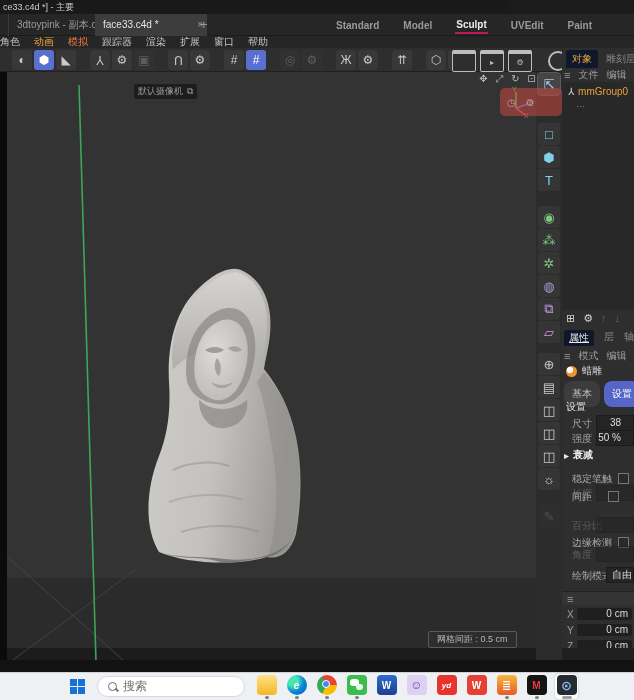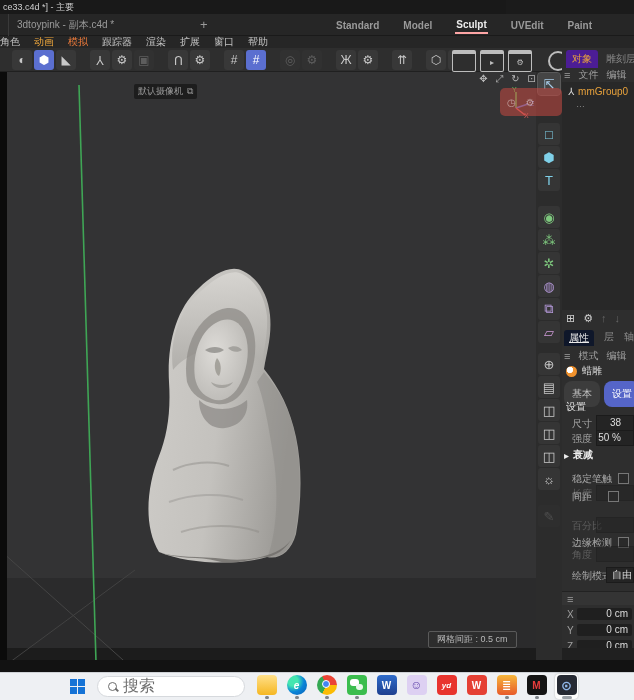--- a/index.html
+++ b/index.html
@@ -10,21 +10,21 @@
             font-size:9px;color:#cfcfcf;line-height:14px;padding-left:3px;box-sizing:border-box;}
   
   .tabbar{position:absolute;left:0;top:14px;width:634px;height:22px;background:#262626;border-bottom:1px solid #1a1a1a;box-sizing:border-box;}
   .doc-tab{position:absolute;top:0;height:22px;line-height:22px;font-size:10px;color:#9a9a9a;padding:0 8px;}
   .doc-tab.inactive{left:8px;border-left:1px solid #3a3a3a;}
   .doc-tab.active{left:95px;width:96px;background:#3d3d3d;color:#e4e4e4;}
   .tab-close{position:absolute;right:4px;top:0;color:#9a9a9a;font-size:10px;}
   .tab-add{position:absolute;left:200px;top:0;height:22px;line-height:21px;font-size:13px;color:#9a9a9a;}
   .layouts{position:absolute;left:335px;top:0;height:22px;display:flex;gap:22px;align-items:center;}
   .layout{font-size:10px;color:#9a9a9a;white-space:nowrap;padding:2px 1px;font-weight:bold;}
-  .layout.active{color:#ececec;border-bottom:2px solid #fca5a5;}
+  .layout.active{color:#ececec;border-bottom:2px solid #be185d;}
   
   .menubar{position:absolute;left:0;top:36px;width:634px;height:12px;background:#262626;display:flex;gap:14px;
            align-items:center;box-sizing:border-box;}
   .menu-item{font-size:10px;color:#c3c3c3;white-space:nowrap;}
   
   .toolbar{position:absolute;left:0;top:48px;width:634px;height:24px;background:#2e2e2e;border-bottom:1px solid #202020;
            display:flex;align-items:center;padding-left:12px;box-sizing:border-box;}
   .tbtn{width:20px;height:20px;border-radius:3px;display:flex;align-items:center;justify-content:center;
         font-size:12px;color:#c9c9c9;background:#383838;margin-right:2px;flex:0 0 auto;}
   .tbtn.active{background:#5b6fd0;color:#fff;}
@@ -58,21 +58,21 @@
         justify-content:center;font-size:13px;flex:0 0 auto;}
   .sbtn.active{background:#454545;outline:1px solid #5a5a5a;}
   .sbtn.dim{opacity:.3;}
   .sbtn.gapsm{margin-top:10px;}
   .sbtn.gapmd{margin-top:15px;}
   .sbtn.gaplg{margin-top:28px;}
   
   .rpanel{position:absolute;left:562px;top:48px;width:72px;height:612px;background:#2e2e2e;overflow:hidden;}
   .rp-tabs{position:absolute;left:0;top:2px;display:flex;gap:2px;padding-left:4px;}
   .rp-tab{font-size:10px;padding:2px 6px;border-radius:3px 3px 0 0;white-space:nowrap;}
-  .rp-tab.objects{background:#4c1d95;color:#e8a23c;font-family:Liberation Mono, monospace;}
+  .rp-tab.objects{background:#0f172a;color:#e8a23c;font-family:Liberation Mono, monospace;}
   .rp-tab.layers{color:#8a8a8a;}
   .rp-menu{position:absolute;left:2px;top:20px;display:flex;gap:8px;align-items:center;font-size:10px;color:#9f9f9f;white-space:nowrap;}
   .hamb{color:#9f9f9f;font-size:11px;}
   .obj-area{position:absolute;left:0;top:34px;width:72px;height:228px;background:#282828;}
   .obj-row{display:flex;gap:4px;align-items:center;padding:4px 0 0 6px;font-size:10px;color:#e8a23c;white-space:nowrap;}
   .obj-ellipsis{padding:2px 0 0 14px;color:#8a8a8a;font-size:9px;}
   .attr-icons{position:absolute;left:4px;top:264px;display:flex;gap:8px;font-size:11px;color:#d0d0d0;}
   .attr-icons .dim2{color:#666;}
   .attr-tabs{position:absolute;left:2px;top:282px;display:flex;gap:10px;font-size:10px;color:#8f8f8f;white-space:nowrap;}
   .attr-tabs .on{color:#eaeaea;background:#0f172a;padding:1px 5px;border-radius:3px 3px 0 0;text-decoration:underline;}
@@ -101,21 +101,21 @@
   .below-bar{position:absolute;left:0;top:660px;width:634px;height:12px;background:#121212;}
   
   .taskbar{position:absolute;left:0;top:672px;width:634px;height:28px;background:#eef0f3;border-top:1px solid #cfd2d6;
            display:flex;align-items:center;box-sizing:border-box;}
   .win-logo{width:15px;height:15px;margin-left:70px;display:grid;grid-template-columns:7px 7px;grid-gap:1px;flex:0 0 auto;}
   .win-logo i{background:#1573d6;width:7px;height:7px;}
   .search-pill{width:148px;height:21px;margin-left:12px;background:#fff;border:1px solid #d6d9dd;border-radius:12px;
                display:flex;align-items:center;gap:6px;padding-left:10px;box-sizing:border-box;flex:0 0 auto;}
   .mag{width:7px;height:7px;border:1.5px solid #6d6d6d;border-radius:50%;position:relative;flex:0 0 auto;}
   .mag::after{content:"";position:absolute;left:6px;top:6px;width:4px;height:1.5px;background:#6d6d6d;transform:rotate(45deg);}
-  .search-pill span{font-size:16px;color:#707070;}
+  .search-pill span{font-size:12px;color:#707070;}
   .tb-icons{display:flex;gap:7px;margin-left:10px;align-items:flex-start;}
   .tb-item{width:23px;display:flex;flex-direction:column;align-items:center;border-radius:4px;padding:1px 0 0;}
   .tb-item.active{background:#fdfdfd;box-shadow:0 0 2px rgba(0,0,0,.25);}
   .tb-ico{width:20px;height:20px;border-radius:4px;display:flex;align-items:center;justify-content:center;
           font-size:10px;font-weight:bold;color:#fff;position:relative;flex:0 0 auto;}
   .dot{width:4px;height:3px;border-radius:2px;background:#7d8288;margin-top:1px;visibility:hidden;}
   .dot.show{visibility:visible;}
   .dot.line{visibility:visible;width:10px;background:#9aa0a6;}
   .ic-explorer{background:linear-gradient(#ffe08a,#f5b722);}
   .ic-edge{border-radius:50%;background:radial-gradient(circle at 30% 30%,#45e6b0 0 25%,#0b84d8 55%,#0a5fb4);font-style:italic;}
@@ -136,20 +136,24 @@
 <body>
 
 <div class="screen">
 
   <div class="titlebar">
     <span>ce33.c4d *] - 主要</span>
   </div>
 
   <div class="tabbar">
     <div class="doc-tab inactive">3dtoypink - 副本.c4d *</div>
+    <div class="doc-tab active">
+      <span>face33.c4d *</span>
+      <span class="tab-close">×</span>
+    </div>
     <div class="tab-add">+</div>
     <div class="layouts">
 
     <span class="layout">Standard</span>
         <span class="layout">Model</span>
         <span class="layout active">Sculpt</span>
         <span class="layout">UVEdit</span>
         <span class="layout">Paint</span>
       </div>
   </div>

